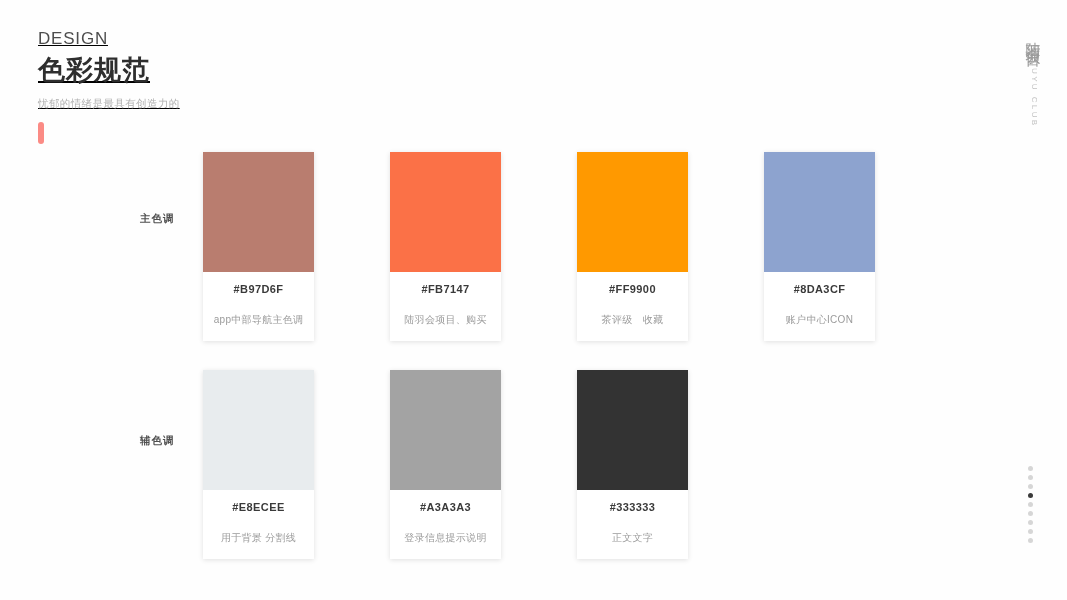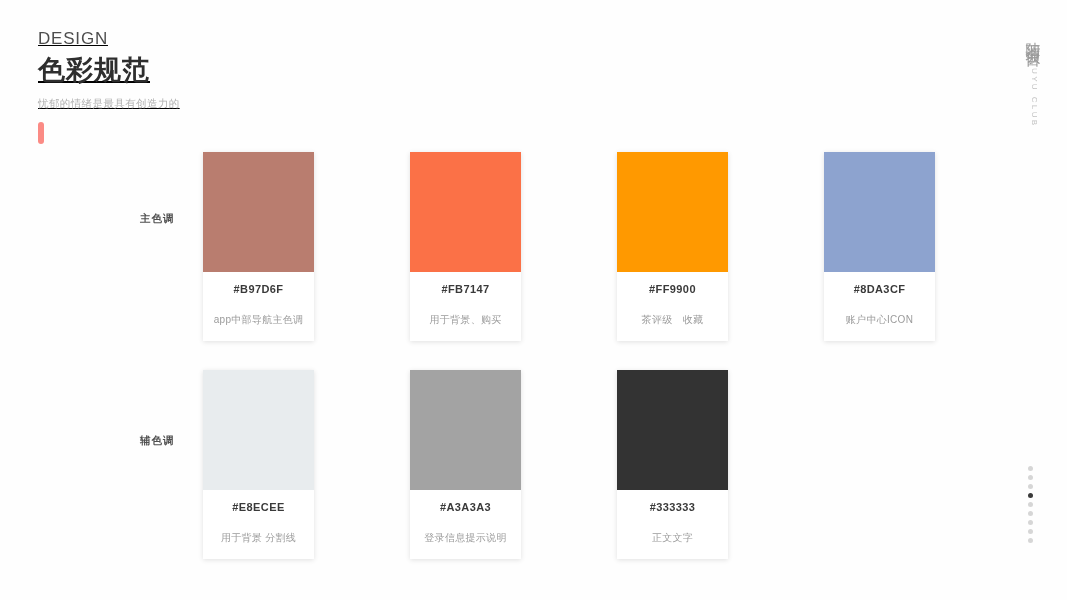--- a/index.html
+++ b/index.html
@@ -73,21 +73,21 @@
     margin-left: 40px;
   }
   .row-label.primary   { top: 212px; }
   .row-label.secondary { top: 434px; }
 
   
   .swatch-row {
     position: absolute;
     left: 203px;
     display: flex;
-    gap: 96px;
+    gap: 76px;
   }
   .swatch-row.primary   { top: 152px; }
   .swatch-row.secondary { top: 370px; }
 
   .swatch-card {
     width: 111px;
     background: #ffffff;
     box-shadow: 0 1px 5px rgba(0,0,0,0.12);
     display: flex;
     flex-direction: column;
@@ -180,21 +180,21 @@
         <div class="swatch-color" style="background: rgb(185, 125, 111);"></div>
         <div class="swatch-meta">
           <div class="swatch-hex">#B97D6F</div>
           <div class="swatch-desc">app中部导航主色调</div>
         </div>
       </div>
       <div class="swatch-card">
         <div class="swatch-color" style="background: rgb(251, 113, 71);"></div>
         <div class="swatch-meta">
           <div class="swatch-hex">#FB7147</div>
-          <div class="swatch-desc">用于背景、购买</div>
+          <div class="swatch-desc">陆羽会项目、购买</div>
         </div>
       </div>
       <div class="swatch-card">
         <div class="swatch-color" style="background: rgb(255, 153, 0);"></div>
         <div class="swatch-meta">
           <div class="swatch-hex">#FF9900</div>
           <div class="swatch-desc">茶评级　收藏</div>
         </div>
       </div>
       <div class="swatch-card">

